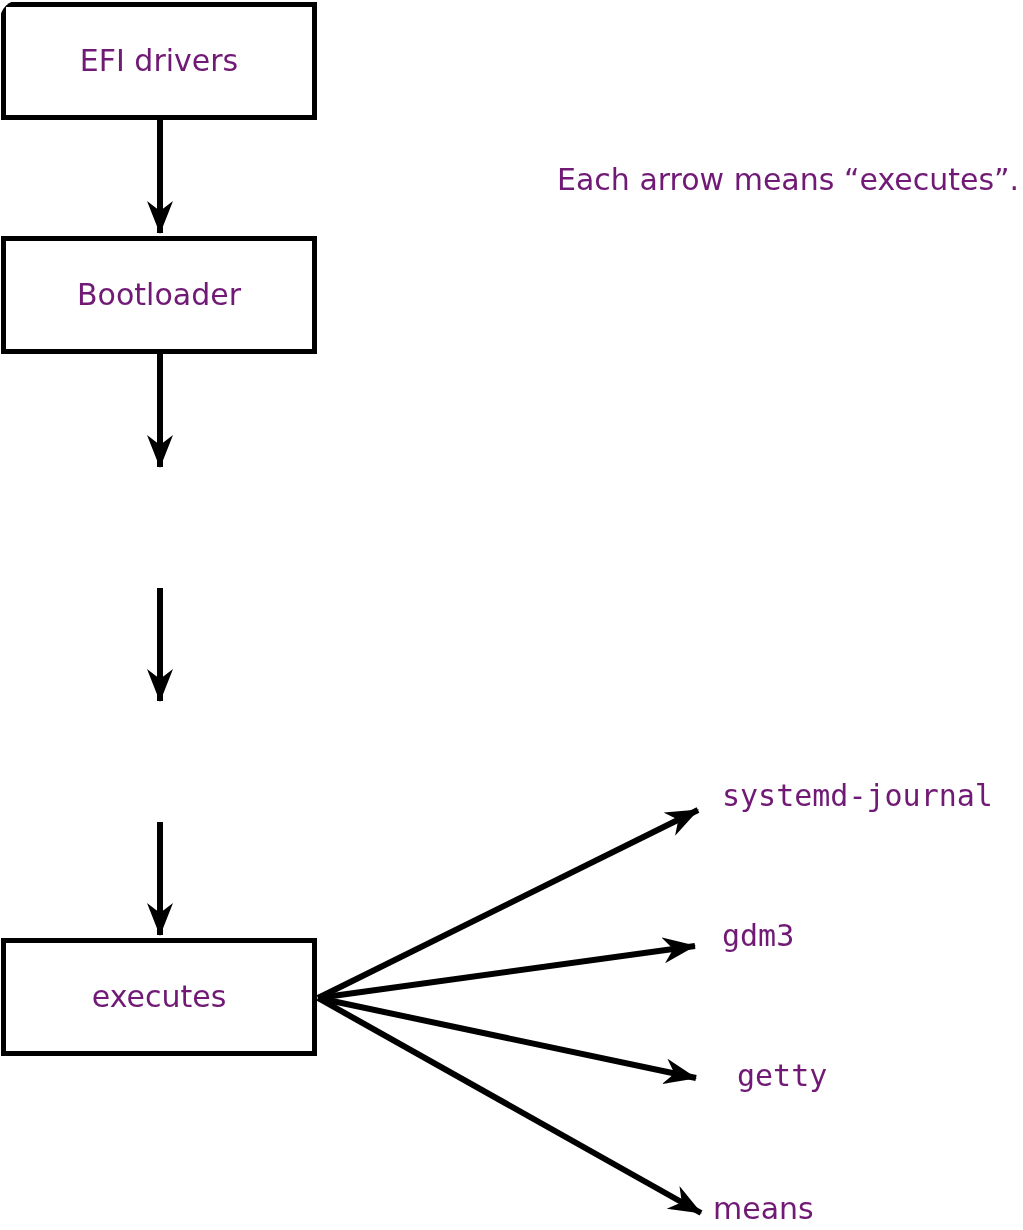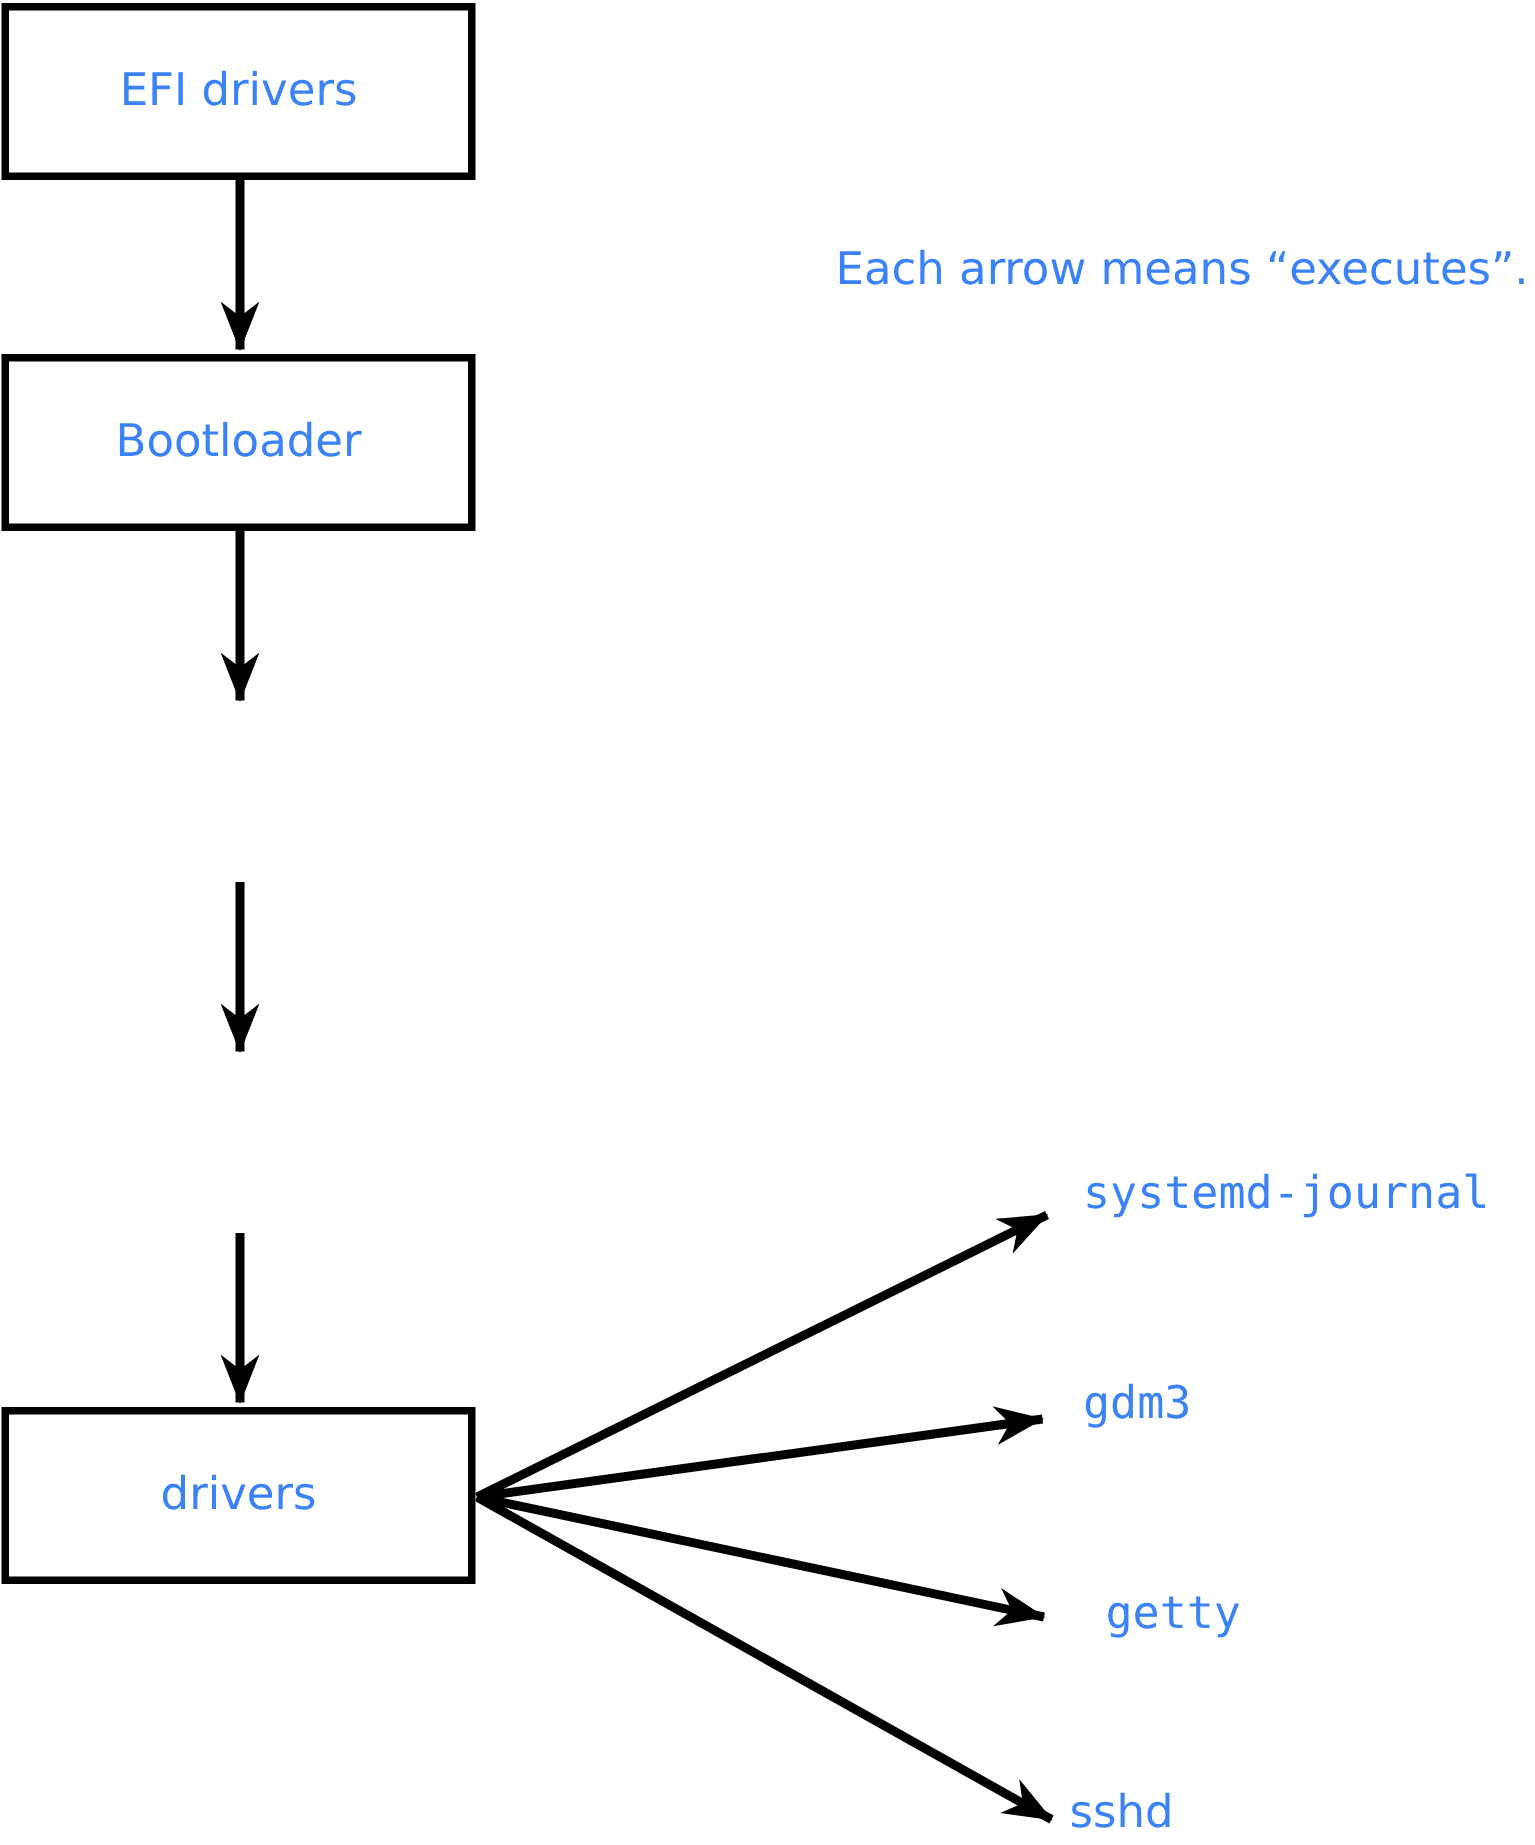--- a/index.html
+++ b/index.html
@@ -7,21 +7,22 @@
     padding: 0;
     background: #ffffff;
   }
   .diagram {
     position: relative;
     width: 1023px;
     height: 1230px;
     background: #ffffff;
     overflow: hidden;
     font-family: "DejaVu Sans", sans-serif;
-    color: #3b82f6;
+    color: #701a75;
+    border-radius: 20px;
   }
   .arrows-layer {
     position: absolute;
     left: 0;
     top: 0;
     width: 1023px;
     height: 1230px;
     pointer-events: none;
   }
   .node {
@@ -92,23 +93,23 @@
     <line x1="318" y1="998" x2="701" y2="1213" stroke="#000000" stroke-width="6" marker-end="url(#arrowhead)"></line>
   </svg>
 
   <div class="node pos-efi">
     <span class="node-label">EFI drivers</span>
   </div>
   <div class="node pos-bootloader">
     <span class="node-label">Bootloader</span>
   </div>
   <div class="node pos-systemd">
-    <span class="node-label">drivers</span>
+    <span class="node-label">executes</span>
   </div>
 
   <div class="note">Each arrow means “executes”.</div>
 
   <div class="spawn-label pos-journal">systemd-journal</div>
   <div class="spawn-label pos-gdm3">gdm3</div>
   <div class="spawn-label pos-getty">getty</div>
-  <div class="spawn-label sans pos-sshd">sshd</div>
+  <div class="spawn-label sans pos-sshd">means</div>
 
 </div>
 
 </body></html>

